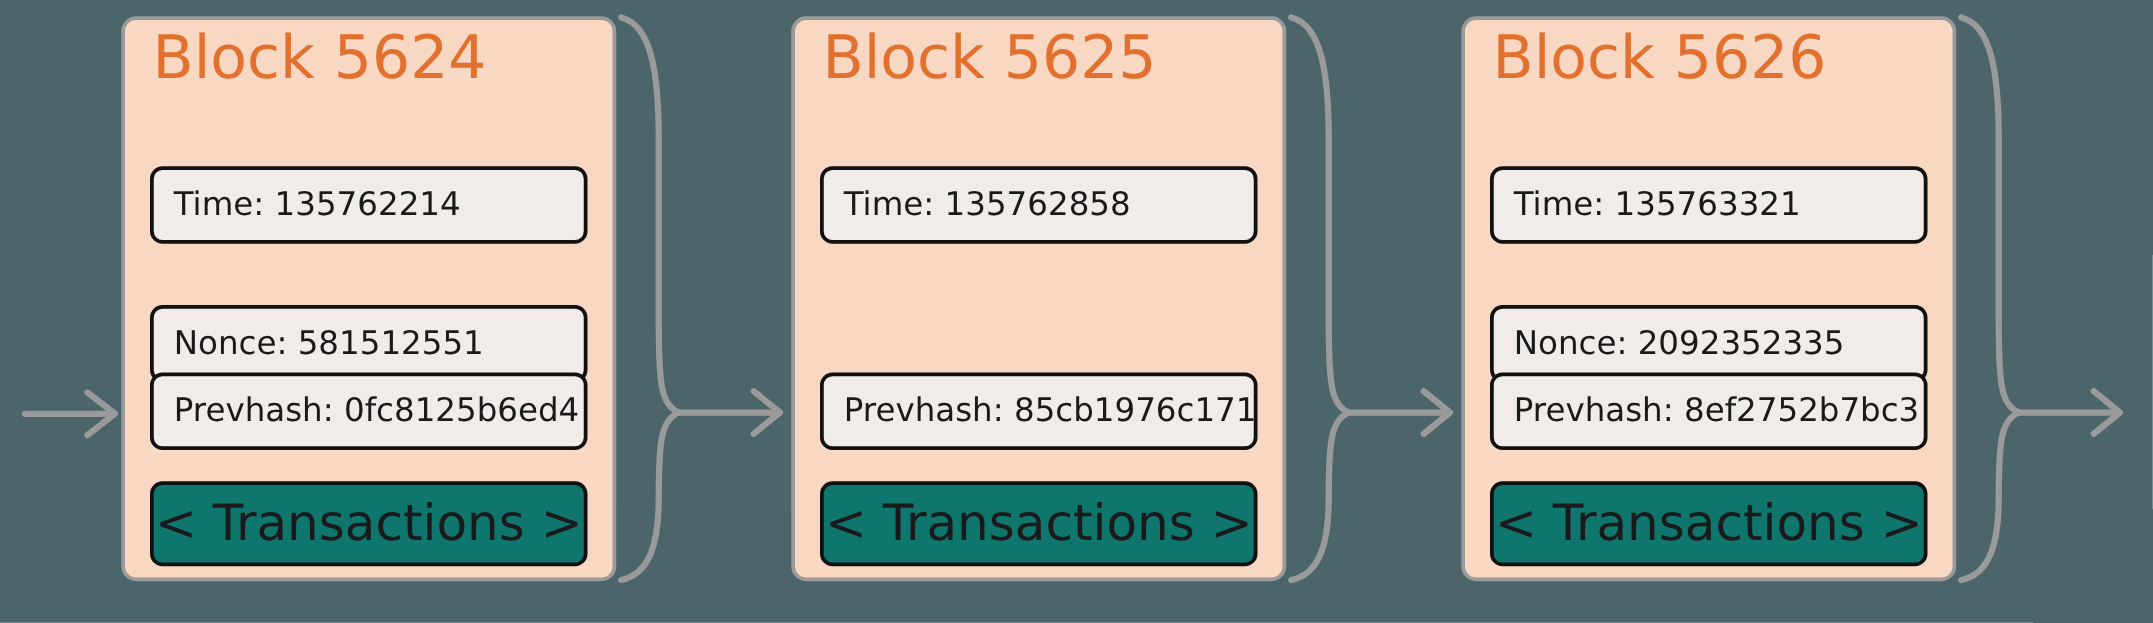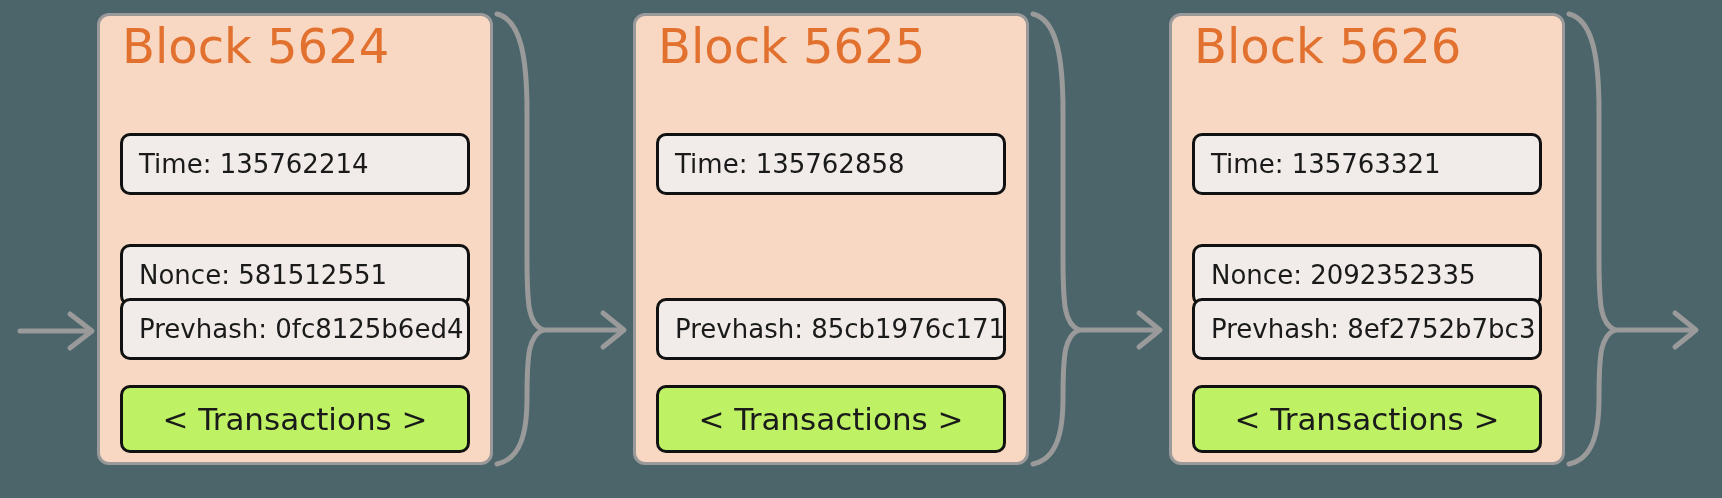--- a/index.html
+++ b/index.html
@@ -64,28 +64,28 @@
   .f-nonce  { top: 196px; margin-top: 32px; }
   .f-prev   { top: 282px; }
 
   .tx-button {
     position: absolute;
     left: 20px;
     right: 20px;
     top: 369px;
     height: 68px;
     box-sizing: border-box;
-    background: #bef264;
+    background: #0f766e;
     border: 3px solid #111111;
     border-radius: 10px;
     display: flex;
     align-items: center;
     justify-content: center;
     padding: 0;
-    font-size: 31px;
+    font-size: 40px;
     color: #1a1a1a;
     white-space: nowrap;
     cursor: pointer;
   }
 </style>
 </head>
 <body>
 
 <div class="canvas">
 

